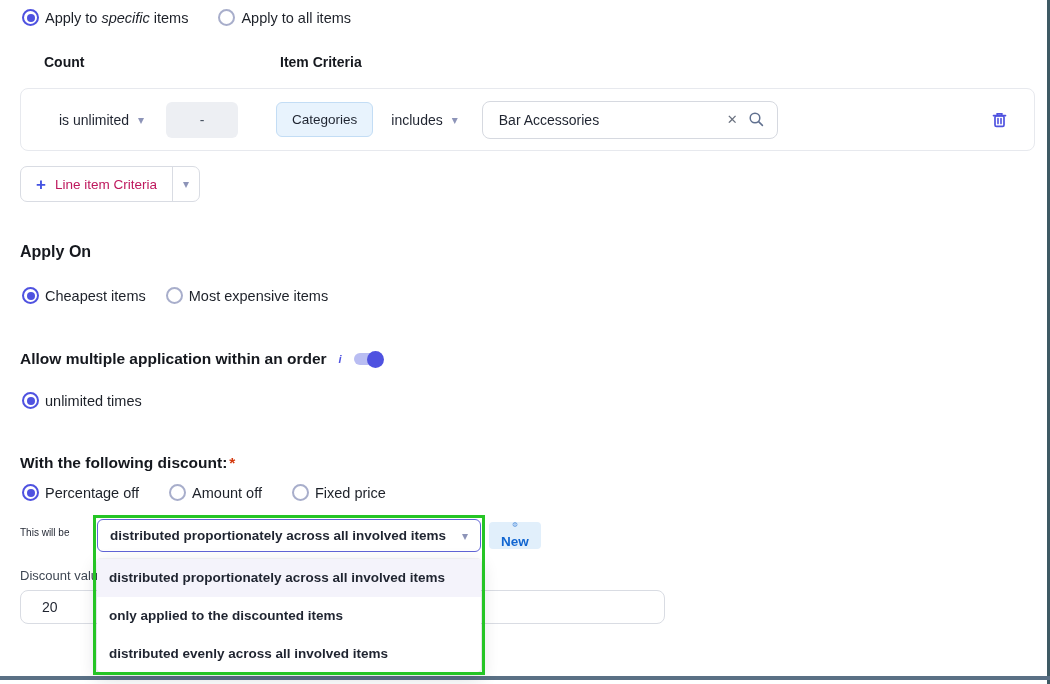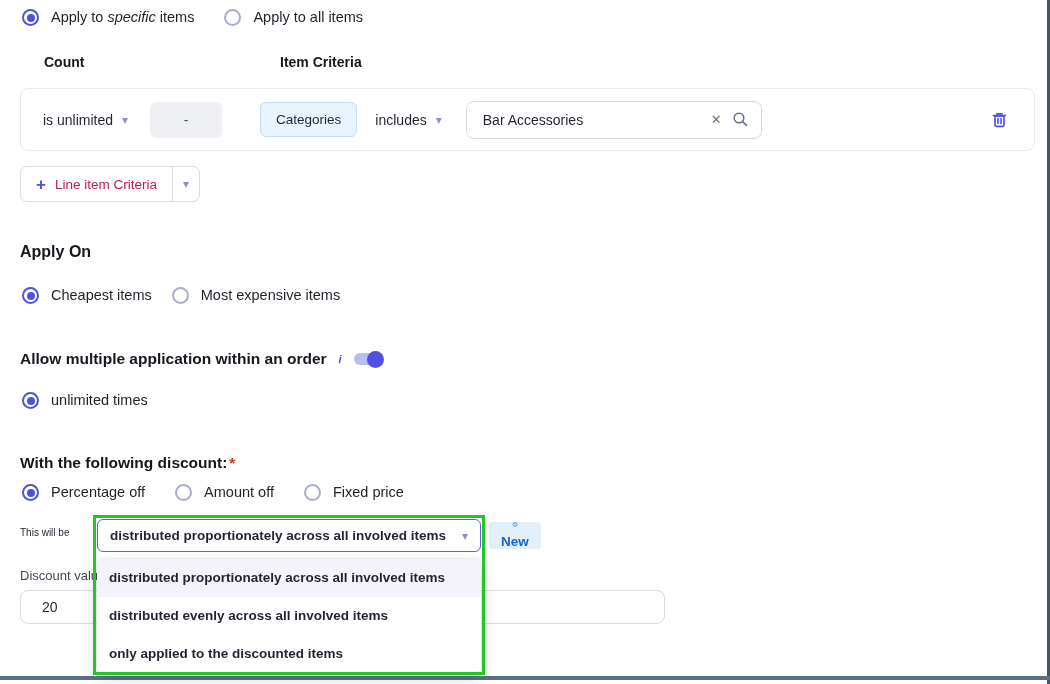--- a/index.html
+++ b/index.html
@@ -9,35 +9,35 @@
   }
   .abs { position:absolute; }
 
   
   .radio { width:17px; height:17px; border-radius:50%; box-sizing:border-box;
            display:inline-block; position:relative; flex:none; background:#fff; }
   .radio.on  { border:2px solid #4f52e0; }
   .radio.on::after { content:""; position:absolute; inset:2.5px; border-radius:50%; background:#4f52e0; }
   .radio.off { border:2px solid #a8aecb; }
   .radio-row { display:flex; align-items:center; }
-  .radio-item { display:flex; gap:12px; font-size:14.5px; color:#1d2129; }
+  .radio-item { display:flex; align-items:center; gap:6px; font-size:14.5px; color:#1d2129; }
 
   
   .col-header { font-size:14px; font-weight:bold; color:#15181e; }
   .section-title { font-size:16px; font-weight:bold; color:#15181e; }
   .sub-title { font-size:15.5px; font-weight:bold; color:#15181e; }
   .required { color:#d4380d; margin-left:2px; }
   .em { font-style:italic; }
 
   .caret { color:#8d94b8; font-size:12px; line-height:1; flex:none; }
 
   
   .criteria-box { left:20px; top:88px; width:1015px; height:63px; box-sizing:border-box;
     border:1px solid #e7e9ee; border-radius:8px; background:#fff;
-    display:flex; align-items:center; padding:0 24px 0 22px; }
+    display:flex; align-items:center; padding:0 24px 0 38px; }
   .op { display:flex; align-items:center; gap:9px; font-size:14px; color:#1f2430; }
   .count-value { margin-left:22px; width:72px; height:36px; background:#edeff3; border-radius:6px;
     display:flex; align-items:center; justify-content:center; color:#4b5563; font-size:14px; }
   .chip { margin-left:38px; padding:9px 15px; background:#e8f3fd; border:1px solid #c3ddf5;
     border-radius:6px; font-size:13.5px; color:#1f2430; }
   .match-op { margin-left:18px; }
   .search-box { margin-left:24px; width:296px; height:38px; box-sizing:border-box;
     border:1px solid #d6d9e0; border-radius:8px; background:#fff;
     display:flex; align-items:center; padding:0 12px 0 4px; }
   .search-box input { flex:1; border:none; outline:none; font-family:inherit; font-size:14px;
@@ -218,22 +218,22 @@
       <path d="M7 4.2 v.2 M7 6.2 v3.4" stroke="#1266d1" stroke-width="1.4" stroke-linecap="round"></path>
     </svg>
     <span class="txt">New</span>
   </div>
 
   <div class="abs dv-label">Discount value</div>
   <input class="abs dv-input" type="text" value="20" style="">
 
   <div class="abs dist-menu">
     <div class="menu-option active">distributed proportionately across all involved items</div>
+    <div class="menu-option">only applied to the discounted items</div>
     <div class="menu-option">distributed evenly across all involved items</div>
-    <div class="menu-option">only applied to the discounted items</div>
   </div>
 
   <div class="abs annotation"></div>
 
   <div class="abs right-edge"></div>
   <div class="abs bottom-edge"></div>
 
 </div>
 
 </body></html>

